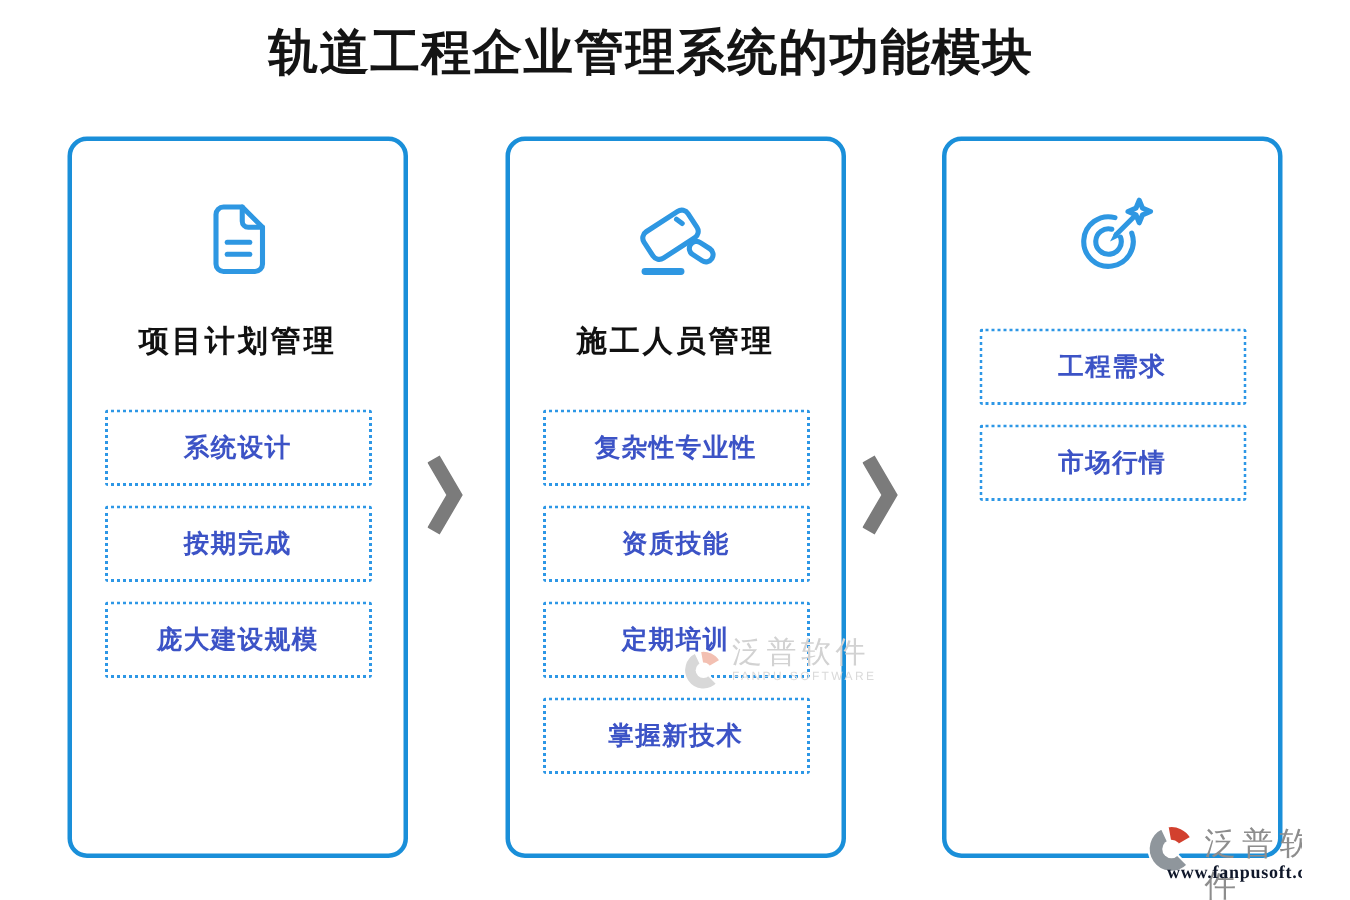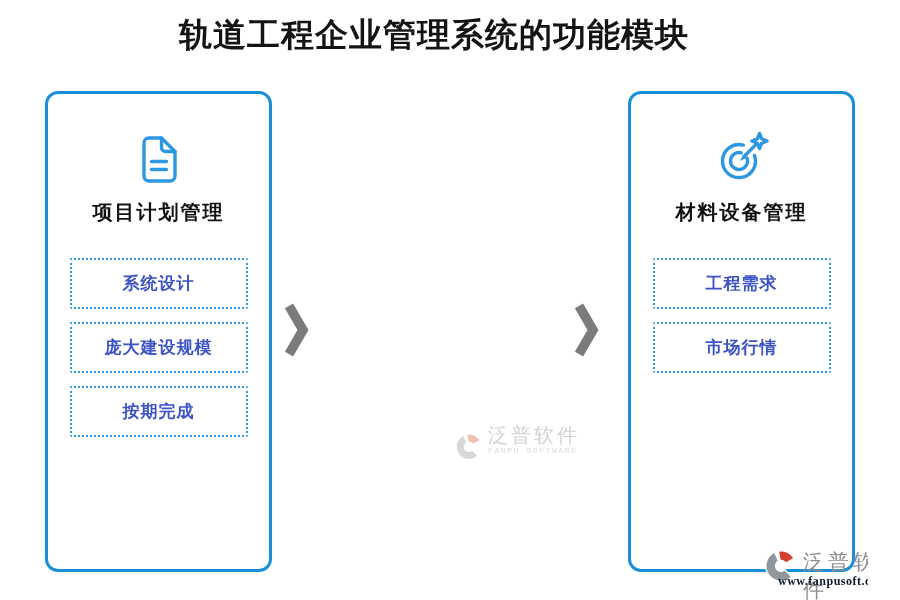--- a/index.html
+++ b/index.html
@@ -12,38 +12,38 @@
     font-size:33px;font-weight:bold;color:#141414;letter-spacing:1px;
   }
   .card{
     position:absolute;top:91px;width:227px;height:481px;box-sizing:border-box;
     background:#ffffff;border:3px solid #1a8fd9;border-radius:13px;
     display:flex;flex-direction:column;align-items:center;padding-top:37px;
   }
   .card.c1{left:45px}.card.c2{left:337px}.card.c3{left:628px}
   .card-icon{width:56px;height:56px;flex:0 0 auto;}
   .card-title{
-    margin-top:12px;font-size:20px;font-weight:bold;color:#111;letter-spacing:2px;
+    margin-top:27px;font-size:20px;font-weight:bold;color:#111;letter-spacing:2px;
   }
   .items{margin-top:32px;display:flex;flex-direction:column;gap:13px;align-items:center;}
   .item{
     width:178px;height:51px;box-sizing:border-box;border:2px dotted #2d97e6;border-radius:2px;
     display:flex;align-items:center;justify-content:center;background:#fff;
     font-size:17px;color:#3c53c6;letter-spacing:1px;font-weight:bold;
   }
   .chevron{position:absolute;top:303px;width:26px;height:54px;}
   .chevron.ch1{left:285px}.chevron.ch2{left:575px}
   .wm{position:absolute;pointer-events:none;justify-content:center;}
   .wm-center{left:453px;top:424px;z-index:5;display:flex;align-items:flex-start;}
   .wm-center .wm-logo{width:32px;height:32px;margin-top:6px;}
   .wm-center .wm-text{margin-left:3px;display:flex;flex-direction:column;}
   .wm-center .wm-brand{font-size:20px;color:#d2d2d2;letter-spacing:3px;line-height:22px;}
   .wm-center .wm-sub{
     font-size:8px;color:#dadada;letter-spacing:1.6px;line-height:9px;
-    font-family:Liberation Mono, monospace;
+    font-family:Liberation Sans, sans-serif;
   }
   .wm-br{left:762px;top:545px;z-index:6;width:138px;height:50px;}
   .wm-br .wm-logo{position:absolute;left:0;top:1px;width:38px;height:38px;}
   .wm-br .wm-brand{
     position:absolute;left:41px;top:3px;font-size:21px;color:#8d8d8d;letter-spacing:4px;
   }
   .wm-br .wm-url{
     position:absolute;left:16px;top:29px;font-size:12px;font-weight:bold;color:#0f172a;
     letter-spacing:0.5px;
   }
@@ -60,49 +60,67 @@
       <svg width="56" height="56" viewBox="0 0 56 56" fill="none" stroke="#2e97e2" stroke-width="3.4" stroke-linecap="round" stroke-linejoin="round">
         <path d="M13 12 a5 5 0 0 1 5 -5 h12.5 L44 20.5 V45 a5 5 0 0 1 -5 5 H18 a5 5 0 0 1 -5 -5 Z"></path>
         <path d="M30.5 7 v9.5 a4 4 0 0 0 4 4 H44"></path>
         <line x1="20.5" y1="30.5" x2="35.5" y2="30.5"></line>
         <line x1="20.5" y1="38.5" x2="35.5" y2="38.5"></line>
       </svg>
     </span>
     <div class="card-title">项目计划管理</div>
     <div class="items">
       <div class="item">系统设计</div>
+      <div class="item">按期完成</div>
       <div class="item">庞大建设规模</div>
-      <div class="item">按期完成</div>
     </div>
   </div>
 
   <span class="chevron ch1">
     <svg width="26" height="54" viewBox="0 0 26 54" fill="none">
       <path d="M4 3 L18 27 L4 51" stroke="#7b7b7b" stroke-width="9.5" stroke-linejoin="miter"></path>
     </svg>
   </span>
 
+  <div class="card c2">
+    <span class="card-icon">
+      <svg width="56" height="56" viewBox="0 0 56 56" fill="none" stroke="#2e97e2" stroke-width="3.4" stroke-linecap="round" stroke-linejoin="round">
+        <g transform="rotate(-33 24 25.5)">
+          <rect x="6.5" y="15" width="35" height="21" rx="5"></rect>
+          <path d="M33 19 l1.6 4.5"></path>
+        </g>
+        <rect x="36" y="32" width="17" height="9.5" rx="4.7" transform="rotate(33 44.5 36.7)"></rect>
+        <line x1="7" y1="50" x2="31" y2="50" stroke-width="4.6"></line>
+      </svg>
+    </span>
+    <div class="card-title">施工人员管理</div>
+    <div class="items">
+      <div class="item">复杂性专业性</div>
+      <div class="item">资质技能</div>
+      <div class="item">定期培训</div>
+      <div class="item">掌握新技术</div>
+    </div>
+  </div>
 
   <span class="chevron ch2">
     <svg width="26" height="54" viewBox="0 0 26 54" fill="none">
       <path d="M4 3 L18 27 L4 51" stroke="#7b7b7b" stroke-width="9.5" stroke-linejoin="miter"></path>
     </svg>
   </span>
 
   <div class="card c3">
     <span class="card-icon">
       <svg width="56" height="56" viewBox="0 0 56 56" fill="none" stroke="#2e97e2" stroke-width="3.4" stroke-linecap="round" stroke-linejoin="round">
         <path d="M40.5 24.4 A16.5 16.5 0 1 1 29.3 14.1"></path>
         <path d="M33 27.1 A8.5 8.5 0 1 1 27.2 21.8"></path>
         <line x1="43" y1="12.5" x2="30" y2="25.5"></line>
         <path d="M26 30 l3.2 -6.2 3 3.2 Z" fill="#2e97e2" stroke="none"></path>
         <path d="M45.5 2.5 l2.2 5.3 5.3 2.2 -5.3 2.2 -2.2 5.3 -2.2 -5.3 -5.3 -2.2 5.3 -2.2 Z" fill="#ffffff"></path>
       </svg>
     </span>
-    <div class="card-title">材料设备管理</div>
     <div class="items">
       <div class="item">工程需求</div>
       <div class="item">市场行情</div>
     </div>
   </div>
 
   <div class="wm wm-center">
     <span class="wm-logo">
       <svg width="32" height="32" viewBox="0 0 40 40">
         <path d="M20 21 L13.2 6.5 A16 16 0 1 0 31.3 32.3 Z" fill="#d8d8d8" stroke="#ffffff" stroke-width="1.5"></path>

